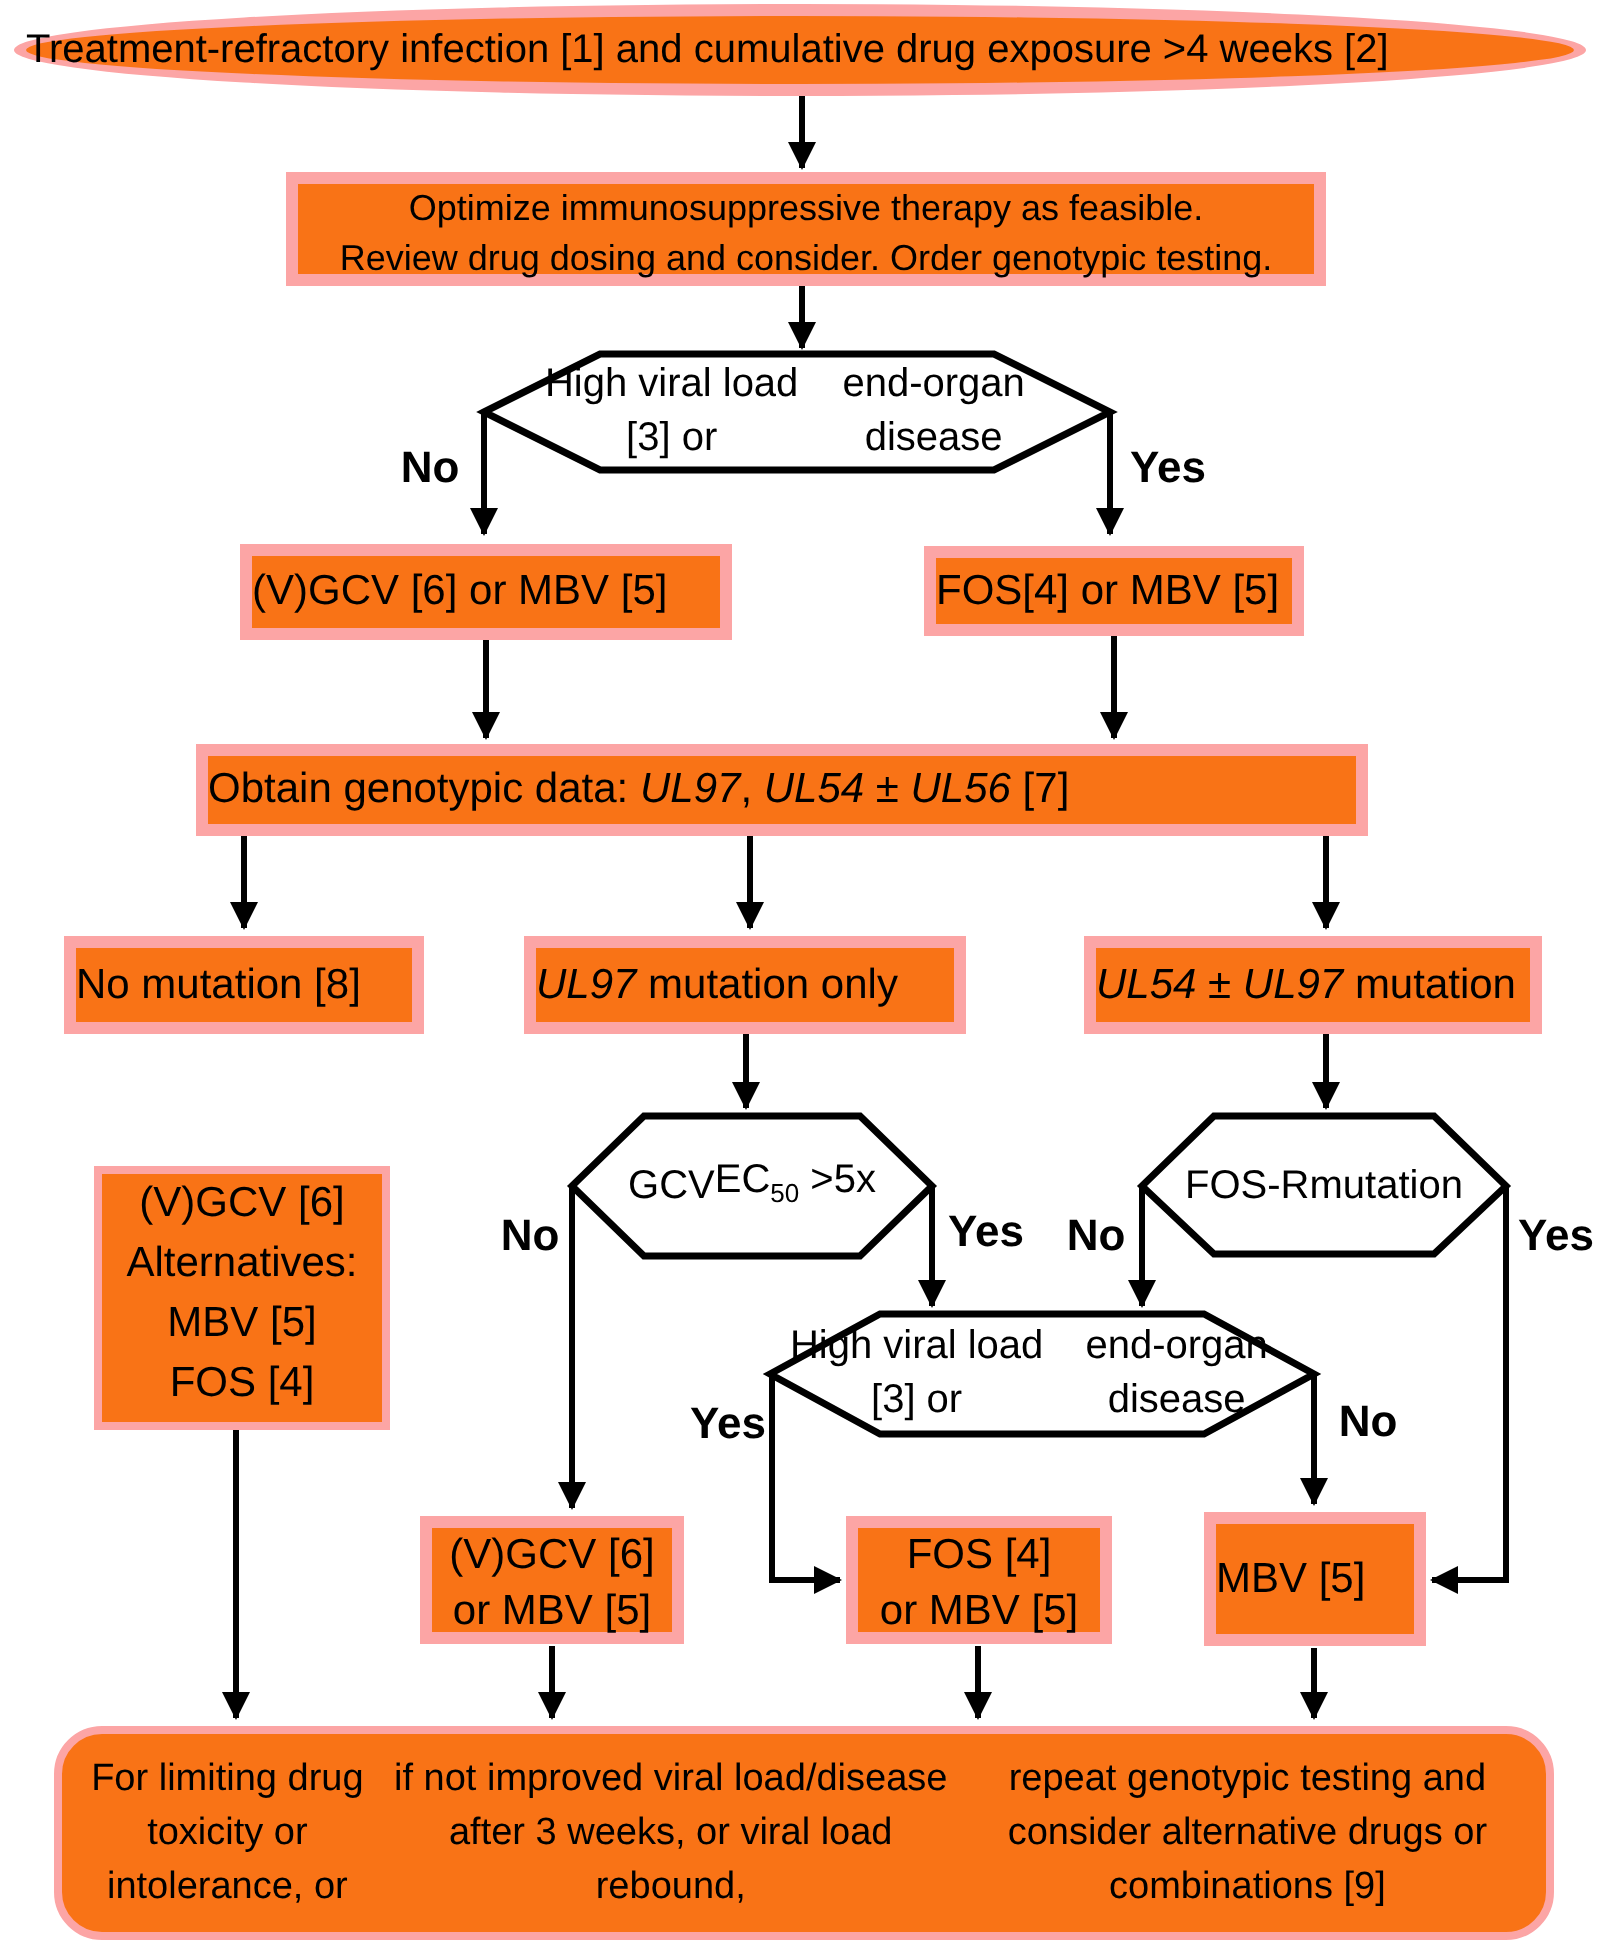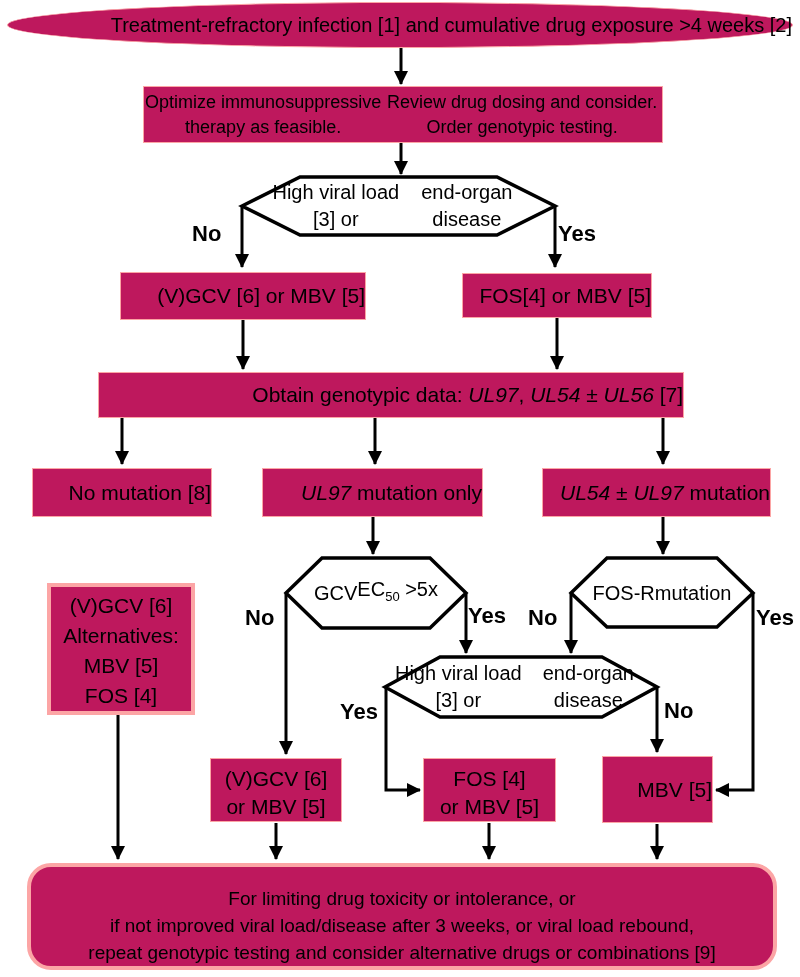--- a/index.html
+++ b/index.html
@@ -2,28 +2,28 @@
 <html><head>
 <meta charset="utf-8">
 <style>
   html,body{margin:0;padding:0;background:#ffffff;}
   #stage{
     position:relative;width:800px;height:977px;background:#ffffff;
     font-family:"Liberation Sans", sans-serif;color:#000;overflow:hidden;
   }
   #wires{position:absolute;left:0;top:0;width:800px;height:977px;}
   .node{
-    position:absolute;display:flex;align-items:center;justify-content:flex-end;
-    text-align:center;background:#be185d;border:1px solid #fca5a5;box-sizing:border-box;
+    position:absolute;display:flex;align-items:center;justify-content:flex-start;
+    text-align:center;background:#f97316;border:6px solid #fca5a5;box-sizing:border-box;
     font-size:21px;line-height:26px;
   }
   .oval{border-radius:50%;font-size:20px;}
   .hextext{position:absolute;display:flex;align-items:center;
     justify-content:center;text-align:center;font-size:20px;line-height:27px;pointer-events:none;}
-  .yn{position:absolute;font-size:22px;font-weight:700;line-height:22px;}
+  .yn{position:absolute;font-size:22px;font-weight:700;text-align:center;line-height:22px;}
   .ital{font-style:italic;}
   .rounded{border-radius:24px;border-width:4px;}
   .thick{border-width:4px;}
   sub{font-size:0.65em;}
 </style>
 </head>
 <body>
 
 <div id="stage">
 
@@ -61,21 +61,21 @@
       <polygon points="286,593 322,558 430,558 466,593 430,628 322,628"></polygon>
       <polygon points="571,593 607,558 717,558 753,593 717,627 607,627"></polygon>
       <polygon points="385,687 440,657 602,657 657,687 602,717 440,717"></polygon>
     </g>
   </svg>
 
   <div class="node oval" style="left:7px;top:2px;width:786px;height:46px;">
     <span>Treatment-refractory infection [1] and cumulative drug exposure &gt;4 weeks [2]</span>
   </div>
 
-  <div class="node" style="left:143px;top:86px;width:520px;height:57px;flex-direction:row;font-size:18px;line-height:25px;">
+  <div class="node" style="left:143px;top:86px;width:520px;height:57px;flex-direction:column;font-size:18px;line-height:25px;">
     <div>Optimize immunosuppressive therapy as feasible.</div>
     <div>Review drug dosing and consider. Order genotypic testing.</div>
   </div>
 
   <div class="hextext" style="left:268px;top:179px;width:262px;height:54px;">
     <div>High viral load [3] or</div>
     <div>end-organ disease</div>
   </div>
 
   <div class="yn" style="left:192px;top:223px;width:46px;">No</div>
@@ -138,19 +138,19 @@
     <div>or MBV [5]</div>
   </div>
   <div class="node" style="left:423px;top:758px;width:133px;height:64px;flex-direction:column;line-height:28px;">
     <div>FOS [4]</div>
     <div>or MBV [5]</div>
   </div>
   <div class="node" style="left:602px;top:756px;width:111px;height:67px;">
     <span>MBV [5]</span>
   </div>
 
-  <div class="node rounded" style="left:27px;top:863px;width:750px;height:107px;flex-direction:column;font-size:19px;line-height:27px;">
+  <div class="node rounded" style="left:27px;top:863px;width:750px;height:107px;flex-direction:row;font-size:19px;line-height:27px;">
     <div>For limiting drug toxicity or intolerance, or</div>
     <div>if not improved viral load/disease after 3 weeks, or viral load rebound,</div>
     <div>repeat genotypic testing and consider alternative drugs or combinations [9]</div>
   </div>
 
 </div>
 
 </body></html>

